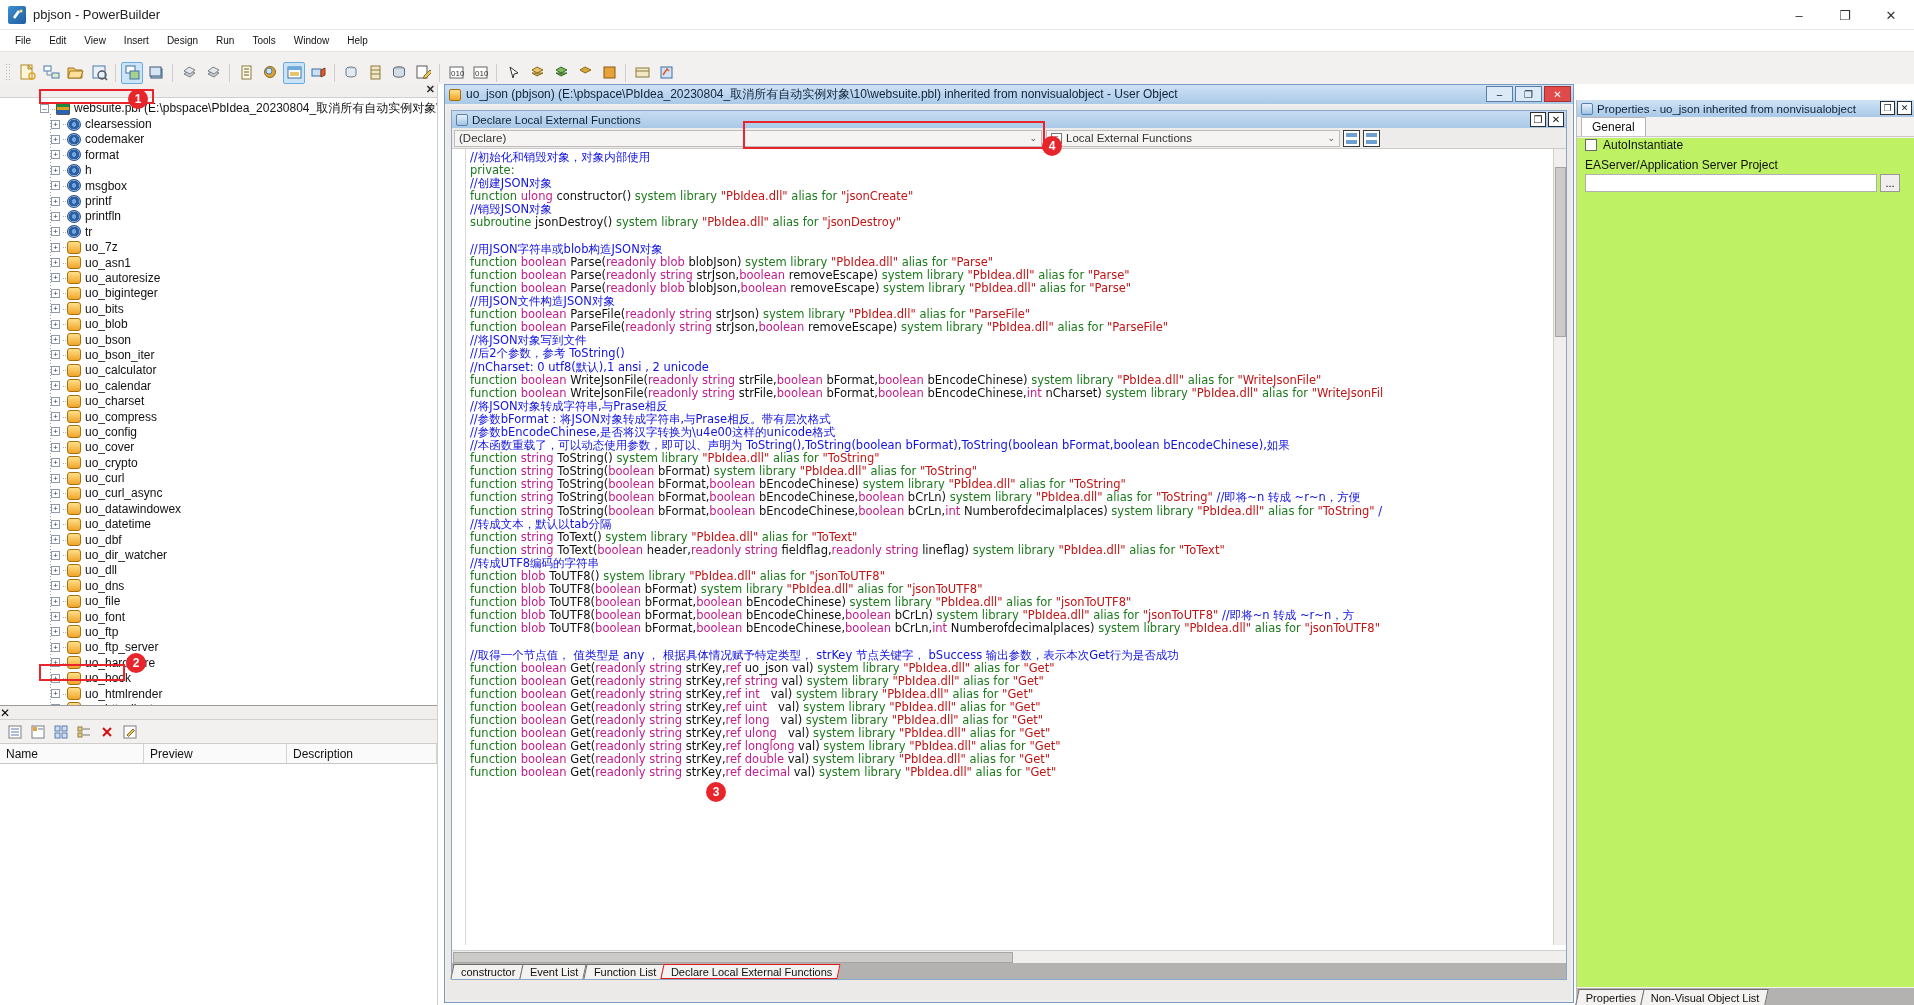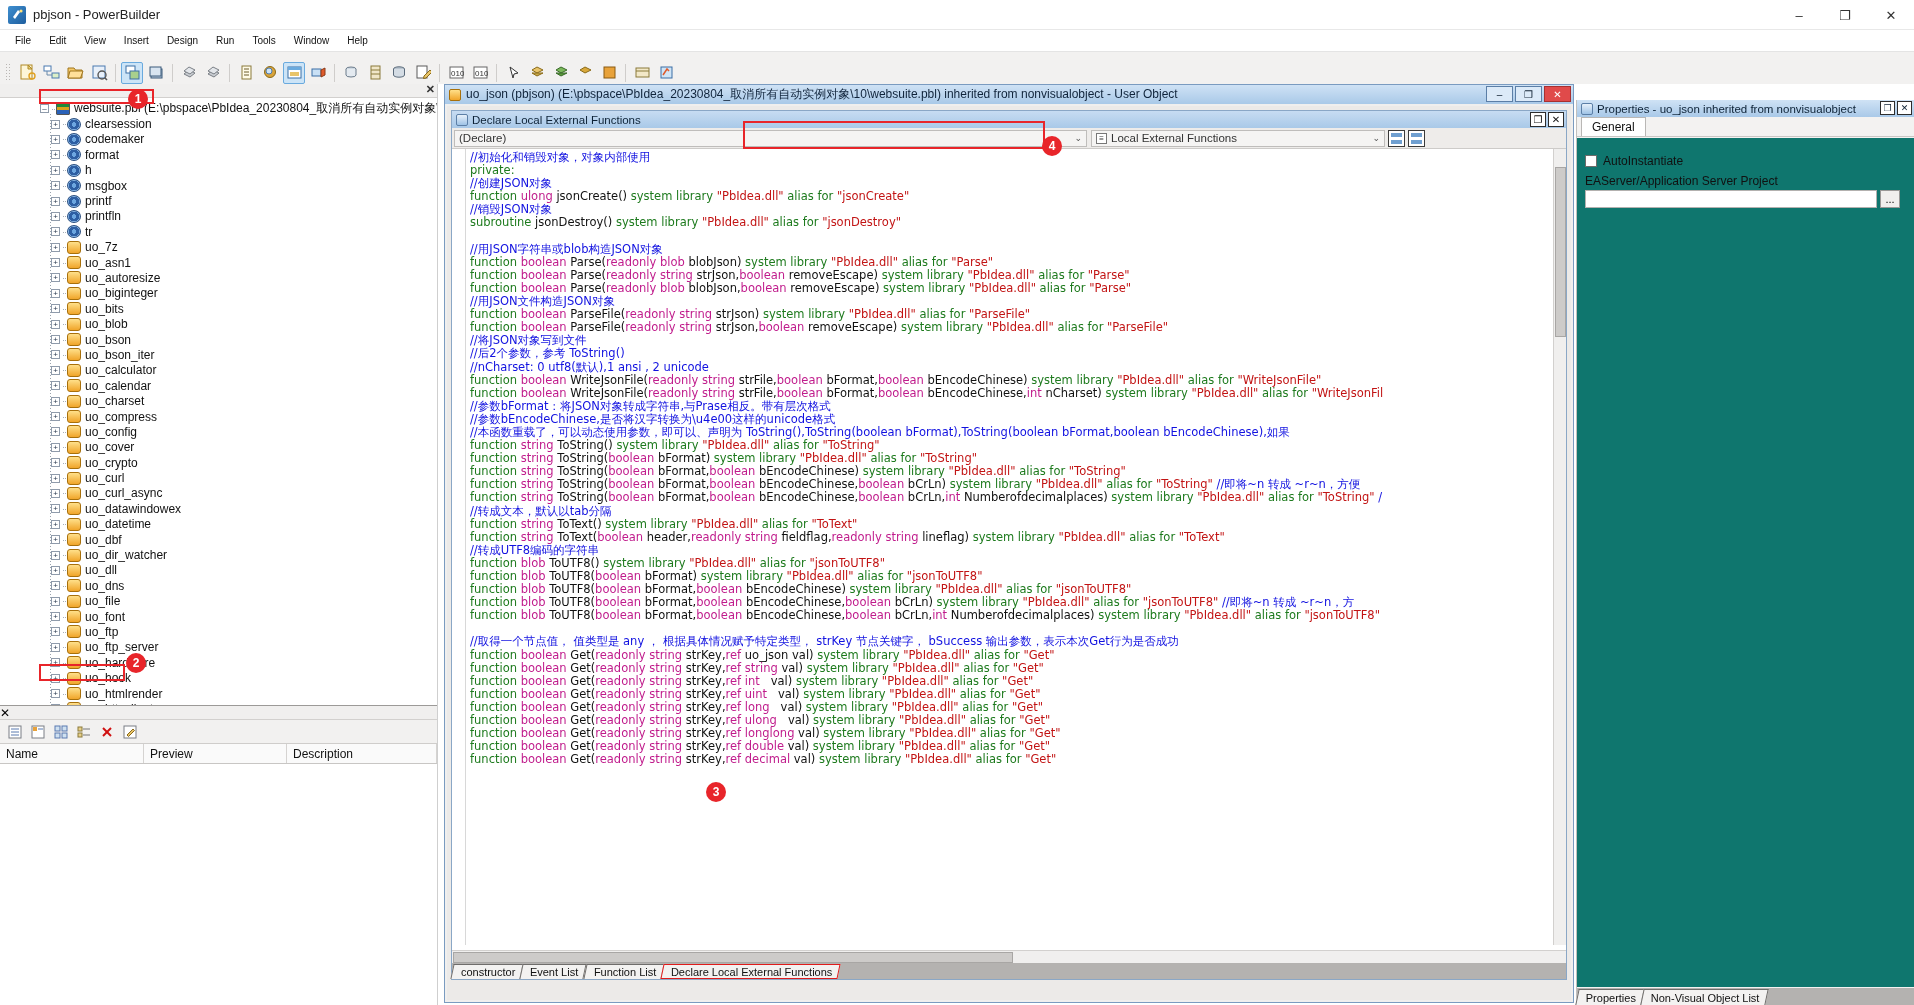--- a/index.html
+++ b/index.html
@@ -98,21 +98,21 @@
      background:linear-gradient(#e8f1fa,#9fc3e6);border:1px solid #5c7fa6;}
   .dt-btns{position:absolute;right:2px;top:1px;display:flex;}
   .dt-btn{width:16px;height:15px;border:1px solid #2d2d2d;background:#fff;margin-left:2px;
      display:flex;align-items:center;justify-content:center;font-size:10px;color:#111;}
   #doc-toolrow{height:21px;background:#eeecea;border-bottom:1px solid #cdcbc9;display:flex;align-items:center;}
   .combo{height:17px;background:#f5f4f3;border:1px solid #bfbdbb;display:flex;align-items:center;
      font-size:11.5px;color:#333;padding-left:4px;position:relative;}
   .combo .arrow{position:absolute;right:4px;top:2px;font-size:9px;color:#555;}
   .combo .citem{width:11px;height:11px;margin-right:4px;border:1px solid #777;background:#fff;
      font-size:8px;line-height:9px;text-align:center;}
-  #combo-declare{width:633px;margin-left:2px;}
+  #combo-declare{width:588px;margin-left:2px;}
   #combo-scope{width:294px;margin-left:4px;}
   .viewbtn{width:17px;height:17px;border:1px solid #3a3a3a;margin-left:3px;background:#fff;
      display:flex;flex-direction:column;justify-content:space-between;padding:2px;}
   .viewbtn i{display:block;height:4px;background:#6f9fd0;}
   #code-area{position:absolute;left:0;right:0;top:38px;bottom:34px;background:#fff;overflow:hidden;
      font-family:"DejaVu Sans", sans-serif;}
   #code-scrollmargin{position:absolute;left:0;top:0;bottom:0;width:14px;background:#fff;border-right:1px solid #d8d8d8;}
   #code-lines{position:absolute;left:18px;top:2px;right:14px;bottom:0;overflow:hidden;white-space:nowrap;}
   .cl{height:13.1px;line-height:13.1px;font-size:11.5px;white-space:pre;}
   .c-cmt{color:#1212e0;}
@@ -135,21 +135,21 @@
   #props-title{height:17px;background:linear-gradient(#cfe2f5,#a9c9e8);display:flex;align-items:center;
      padding-left:4px;font-size:11.5px;color:#0d2236;position:relative;}
   #props-title .picon{width:12px;height:12px;margin-right:4px;border-radius:2px;
      background:linear-gradient(#e8f1fa,#9fc3e6);border:1px solid #5c7fa6;}
   .pt-btns{position:absolute;right:2px;top:1px;display:flex;}
   .pt-btn{width:15px;height:14px;border:1px solid #2d2d2d;background:#fff;margin-left:2px;
      display:flex;align-items:center;justify-content:center;font-size:9px;}
   #props-tabs{height:20px;background:#f3f2f1;display:flex;align-items:flex-end;border-bottom:1px solid #c9c7c5;}
   .ptab{height:19px;background:#fff;border:1px solid #b9b7b5;border-bottom:none;
      font-size:12px;color:#111;padding:0 10px;display:flex;align-items:center;margin-left:4px;}
-  #props-body{position:absolute;left:0;right:0;top:38px;bottom:18px;background:#0f766e;padding:16px 8px 0 8px;}
+  #props-body{position:absolute;left:0;right:0;top:38px;bottom:18px;background:#bef264;padding:0 8px 0 8px;}
   .prow{display:flex;align-items:center;font-size:12px;color:#111;margin-bottom:6px;}
   .cbx{width:12px;height:12px;border:1px solid #6e6c6a;background:#fff;margin-right:6px;}
   .pfield{display:flex;align-items:center;margin-top:2px;}
   .pfield input{width:292px;height:18px;border:1px solid #b3b1af;background:#fff;font-size:11.5px;padding:0 3px;}
   .pellipsis{width:20px;height:18px;margin-left:3px;border:1px solid #9a9896;background:#f1efed;
      display:flex;align-items:center;justify-content:center;font-size:11px;}
   #props-tabrow{position:absolute;left:0;right:0;bottom:0;height:17px;background:#b4b2b0;display:flex;align-items:flex-end;}
   .ptabb{height:16px;background:#f3f2f1;border:1px solid #6f6d6b;border-bottom:none;font-size:11px;
      color:#111;padding:0 6px 0 8px;display:flex;align-items:center;margin-right:-1px;transform:skewX(-12deg);}
   .ptabb span{transform:skewX(12deg);}
@@ -793,36 +793,37 @@
               <i></i>
             </div>
         </div>
 
         <div id="code-area">
           <div id="code-scrollmargin"></div>
           <div id="code-lines">
               <div class="cl"><span class="c-cmt">//初始化和销毁对象，对象内部使用</span></div>
               <div class="cl"><span class="c-kw">private:</span></div>
               <div class="cl"><span class="c-cmt">//创建JSON对象</span></div>
-              <div class="cl"><span class="c-kw">function </span><span class="c-type">ulong </span><span class="c-id">jsonCreate() </span><span class="c-kw">system library </span><span class="c-str">"PbIdea.dll" </span><span class="c-kw">alias for </span><span class="c-str">"jsonCreate"</span></div>
+              <div class="cl"><span class="c-kw">function </span><span class="c-type">ulong </span><span class="c-id">constructor() </span><span class="c-kw">system library </span><span class="c-str">"PbIdea.dll" </span><span class="c-kw">alias for </span><span class="c-str">"jsonCreate"</span></div>
               <div class="cl"><span class="c-cmt">//销毁JSON对象</span></div>
               <div class="cl"><span class="c-kw">subroutine </span><span class="c-id">jsonDestroy() </span><span class="c-kw">system library </span><span class="c-str">"PbIdea.dll" </span><span class="c-kw">alias for </span><span class="c-str">"jsonDestroy"</span></div>
               <div class="cl">&nbsp;</div>
               <div class="cl"><span class="c-cmt">//用JSON字符串或blob构造JSON对象</span></div>
               <div class="cl"><span class="c-kw">function </span><span class="c-type">boolean </span><span class="c-id">Parse(</span><span class="c-type">readonly blob </span><span class="c-id">blobJson) </span><span class="c-kw">system library </span><span class="c-str">"PbIdea.dll" </span><span class="c-kw">alias for </span><span class="c-str">"Parse"</span></div>
               <div class="cl"><span class="c-kw">function </span><span class="c-type">boolean </span><span class="c-id">Parse(</span><span class="c-type">readonly string </span><span class="c-id">strJson,</span><span class="c-type">boolean </span><span class="c-id">removeEscape) </span><span class="c-kw">system library </span><span class="c-str">"PbIdea.dll" </span><span class="c-kw">alias for </span><span class="c-str">"Parse"</span></div>
               <div class="cl"><span class="c-kw">function </span><span class="c-type">boolean </span><span class="c-id">Parse(</span><span class="c-type">readonly blob </span><span class="c-id">blobJson,</span><span class="c-type">boolean </span><span class="c-id">removeEscape) </span><span class="c-kw">system library </span><span class="c-str">"PbIdea.dll" </span><span class="c-kw">alias for </span><span class="c-str">"Parse"</span></div>
               <div class="cl"><span class="c-cmt">//用JSON文件构造JSON对象</span></div>
               <div class="cl"><span class="c-kw">function </span><span class="c-type">boolean </span><span class="c-id">ParseFile(</span><span class="c-type">readonly string </span><span class="c-id">strJson) </span><span class="c-kw">system library </span><span class="c-str">"PbIdea.dll" </span><span class="c-kw">alias for </span><span class="c-str">"ParseFile"</span></div>
               <div class="cl"><span class="c-kw">function </span><span class="c-type">boolean </span><span class="c-id">ParseFile(</span><span class="c-type">readonly string </span><span class="c-id">strJson,</span><span class="c-type">boolean </span><span class="c-id">removeEscape) </span><span class="c-kw">system library </span><span class="c-str">"PbIdea.dll" </span><span class="c-kw">alias for </span><span class="c-str">"ParseFile"</span></div>
               <div class="cl"><span class="c-cmt">//将JSON对象写到文件</span></div>
               <div class="cl"><span class="c-cmt">//后2个参数，参考 ToString()</span></div>
               <div class="cl"><span class="c-cmt">//nCharset: 0 utf8(默认),1 ansi , 2 unicode</span></div>
               <div class="cl"><span class="c-kw">function </span><span class="c-type">boolean </span><span class="c-id">WriteJsonFile(</span><span class="c-type">readonly string </span><span class="c-id">strFile,</span><span class="c-type">boolean </span><span class="c-id">bFormat,</span><span class="c-type">boolean </span><span class="c-id">bEncodeChinese) </span><span class="c-kw">system library </span><span class="c-str">"PbIdea.dll" </span><span class="c-kw">alias for </span><span class="c-str">"WriteJsonFile"</span></div>
               <div class="cl"><span class="c-kw">function </span><span class="c-type">boolean </span><span class="c-id">WriteJsonFile(</span><span class="c-type">readonly string </span><span class="c-id">strFile,</span><span class="c-type">boolean </span><span class="c-id">bFormat,</span><span class="c-type">boolean </span><span class="c-id">bEncodeChinese,</span><span class="c-type">int </span><span class="c-id">nCharset) </span><span class="c-kw">system library </span><span class="c-str">"PbIdea.dll" </span><span class="c-kw">alias for </span><span class="c-str">"WriteJsonFil</span></div>
+              <div class="cl"><span class="c-cmt">//将JSON对象转成字符串,与Prase相反</span></div>
               <div class="cl"><span class="c-cmt">//参数bFormat：将JSON对象转成字符串,与Prase相反。带有层次格式</span></div>
               <div class="cl"><span class="c-cmt">//参数bEncodeChinese,是否将汉字转换为\u4e00这样的unicode格式</span></div>
               <div class="cl"><span class="c-cmt">//本函数重载了，可以动态使用参数，即可以、声明为 ToString(),ToString(boolean bFormat),ToString(boolean bFormat,boolean bEncodeChinese),如果</span></div>
               <div class="cl"><span class="c-kw">function </span><span class="c-type">string </span><span class="c-id">ToString() </span><span class="c-kw">system library </span><span class="c-str">"PbIdea.dll" </span><span class="c-kw">alias for </span><span class="c-str">"ToString"</span></div>
               <div class="cl"><span class="c-kw">function </span><span class="c-type">string </span><span class="c-id">ToString(</span><span class="c-type">boolean </span><span class="c-id">bFormat) </span><span class="c-kw">system library </span><span class="c-str">"PbIdea.dll" </span><span class="c-kw">alias for </span><span class="c-str">"ToString"</span></div>
               <div class="cl"><span class="c-kw">function </span><span class="c-type">string </span><span class="c-id">ToString(</span><span class="c-type">boolean </span><span class="c-id">bFormat,</span><span class="c-type">boolean </span><span class="c-id">bEncodeChinese) </span><span class="c-kw">system library </span><span class="c-str">"PbIdea.dll" </span><span class="c-kw">alias for </span><span class="c-str">"ToString"</span></div>
               <div class="cl"><span class="c-kw">function </span><span class="c-type">string </span><span class="c-id">ToString(</span><span class="c-type">boolean </span><span class="c-id">bFormat,</span><span class="c-type">boolean </span><span class="c-id">bEncodeChinese,</span><span class="c-type">boolean </span><span class="c-id">bCrLn) </span><span class="c-kw">system library </span><span class="c-str">"PbIdea.dll" </span><span class="c-kw">alias for </span><span class="c-str">"ToString" </span><span class="c-cmt">//即将~n 转成 ~r~n，方便</span></div>
               <div class="cl"><span class="c-kw">function </span><span class="c-type">string </span><span class="c-id">ToString(</span><span class="c-type">boolean </span><span class="c-id">bFormat,</span><span class="c-type">boolean </span><span class="c-id">bEncodeChinese,</span><span class="c-type">boolean </span><span class="c-id">bCrLn,</span><span class="c-type">int </span><span class="c-id">Numberofdecimalplaces) </span><span class="c-kw">system library </span><span class="c-str">"PbIdea.dll" </span><span class="c-kw">alias for </span><span class="c-str">"ToString" </span><span class="c-cmt">/</span></div>
               <div class="cl"><span class="c-cmt">//转成文本，默认以tab分隔</span></div>
               <div class="cl"><span class="c-kw">function </span><span class="c-type">string </span><span class="c-id">ToText() </span><span class="c-kw">system library </span><span class="c-str">"PbIdea.dll" </span><span class="c-kw">alias for </span><span class="c-str">"ToText"</span></div>

